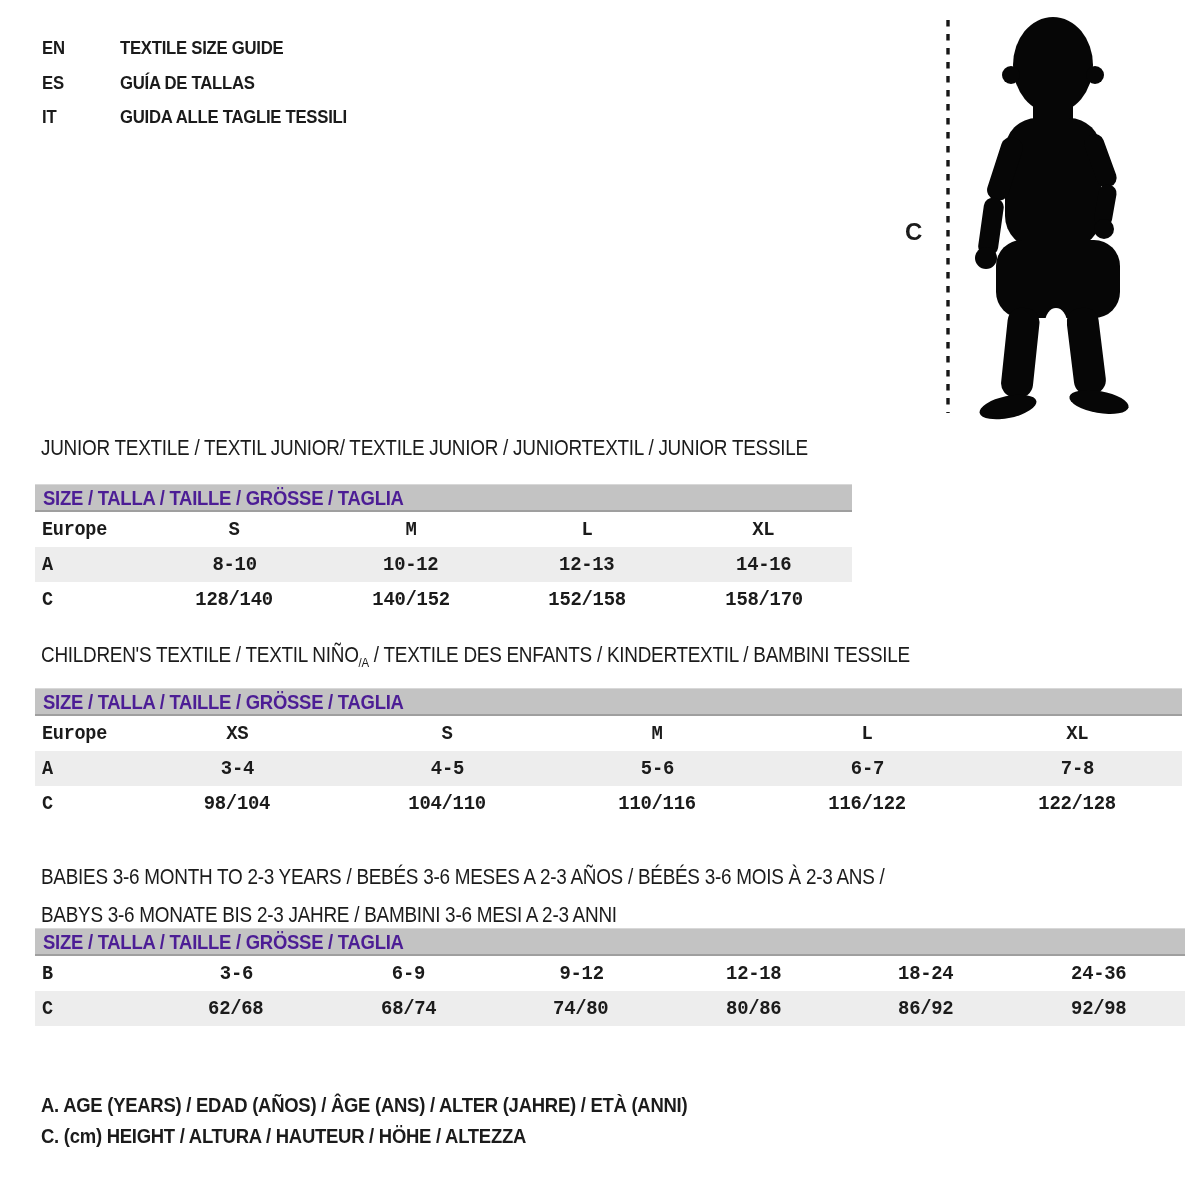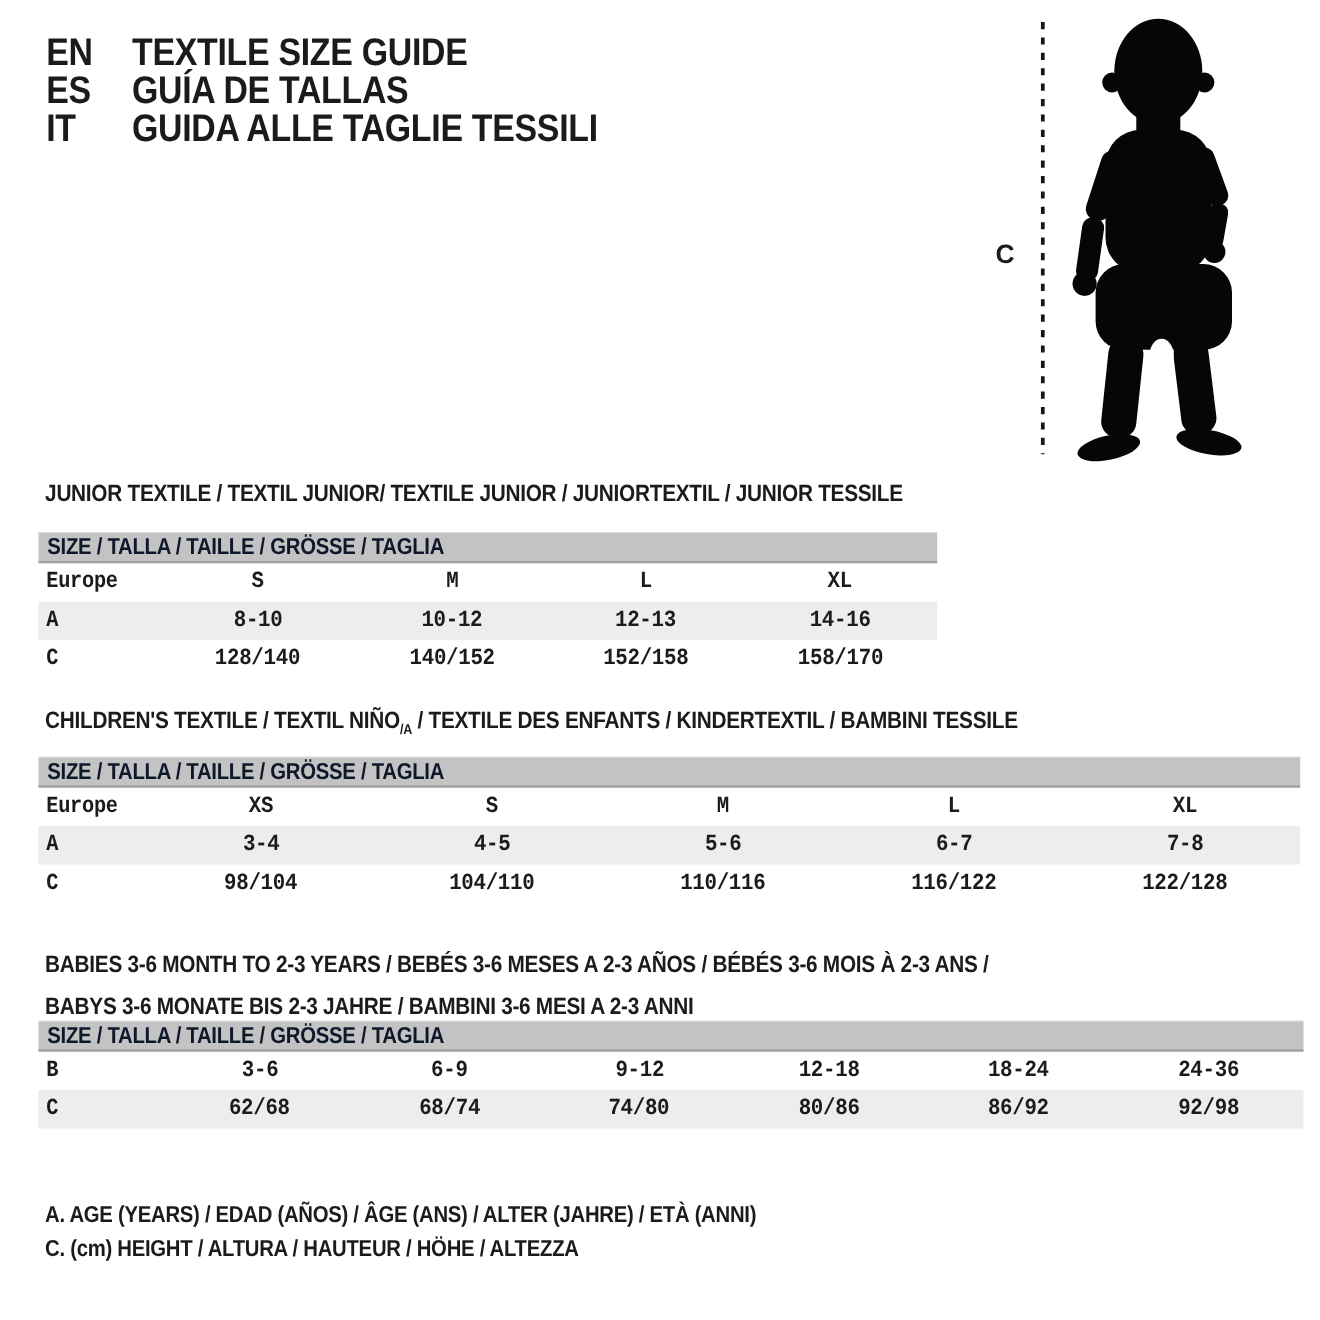--- a/index.html
+++ b/index.html
@@ -5,44 +5,44 @@
   html,body { margin:0; padding:0; }
   body {
     width:1200px; height:1200px; position:relative; overflow:hidden;
     background:#ffffff; color:#1b1b1b;
     font-family:"Liberation Sans", sans-serif;
   }
   .cond   { display:inline-block; transform:scaleX(0.88); transform-origin:0 50%; white-space:nowrap; letter-spacing:-0.3px; }
   .cond-c { display:inline-block; transform:scaleX(0.90); transform-origin:50% 50%; white-space:nowrap; letter-spacing:-0.3px; }
 
   
-  #langs { position:absolute; left:42px; top:31px; font-weight:bold; font-size:35px; }
+  #langs { position:absolute; left:42px; top:31px; font-weight:bold; font-size:19px; }
   .lang-row  { display:flex; height:34.5px; align-items:center; }
   .lang-code { width:78px; }
 
   
   .figure-svg { position:absolute; left:938px; top:8px; width:216px; height:412px; }
   .c-label { position:absolute; left:905px; top:218px; font-size:24px; font-weight:bold; }
 
   
-  .sec-title { position:absolute; left:41px; font-size:21.5px; font-weight:bold; }
+  .sec-title { position:absolute; left:41px; font-size:21.5px; font-weight:normal; }
   #t0-title { top:436px; }
   #t1-title { top:643px; }
   #t2-title { top:847px; line-height:37.5px;margin-top:12px; }
   .subA { font-size:13px; position:relative; top:5px; }
 
   
   .size-table { position:absolute; left:35px; }
   #t0-table { top:484px; width:817px;  --lc:111px; }
   #t1-table { top:688px; width:1147px; --lc:97px;  }
   #t2-table { top:928px; width:1150px; --lc:115px; }
   .thead {
     height:28px; background:#c3c3c3; border-bottom:2px solid #9f9f9f; border-top:1px solid #d8d8d8;
     box-sizing:border-box; display:flex; align-items:center; padding-left:8px;
-    font-size:21px; font-weight:bold; color:#0f172a;
+    font-size:21px; font-weight:bold; color:#4c1d95;
   }
   .trow { display:flex; height:35px; align-items:center; font-size:21px; font-weight:bold;font-family:Liberation Mono, monospace; }
   .trow.stripe { background:#ededed; }
   .rlabel { width:var(--lc); padding-left:8px; box-sizing:border-box; }
   .rcell  { flex:1; text-align:center; }
 
   
   #legend { position:absolute; left:41px; top:1073px; font-size:21px; font-weight:bold;margin-top:16px; }
   .legend-line { height:31.5px; display:flex; align-items:center; }
 </style>

